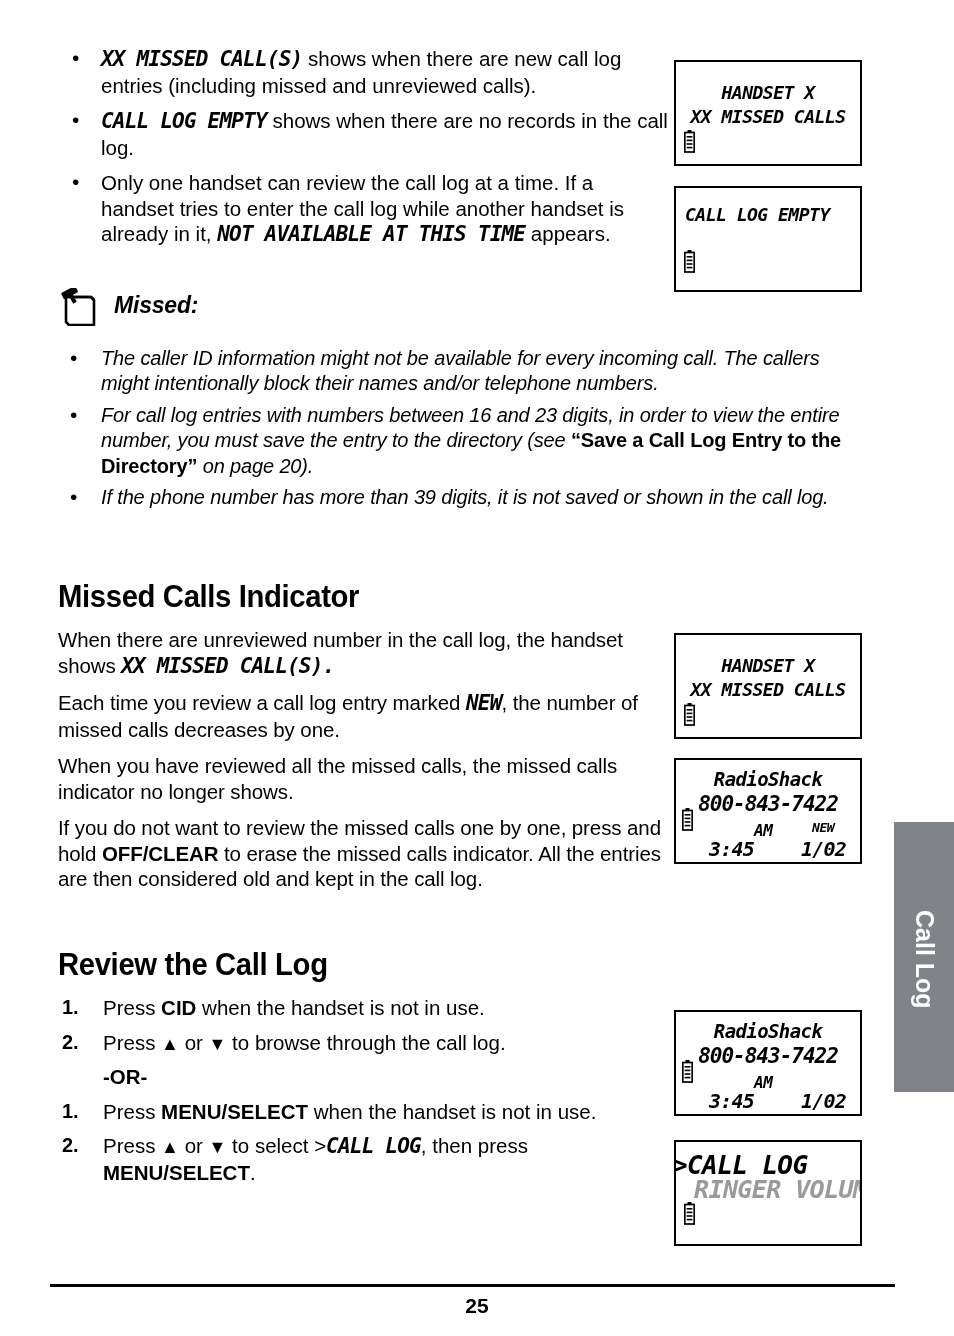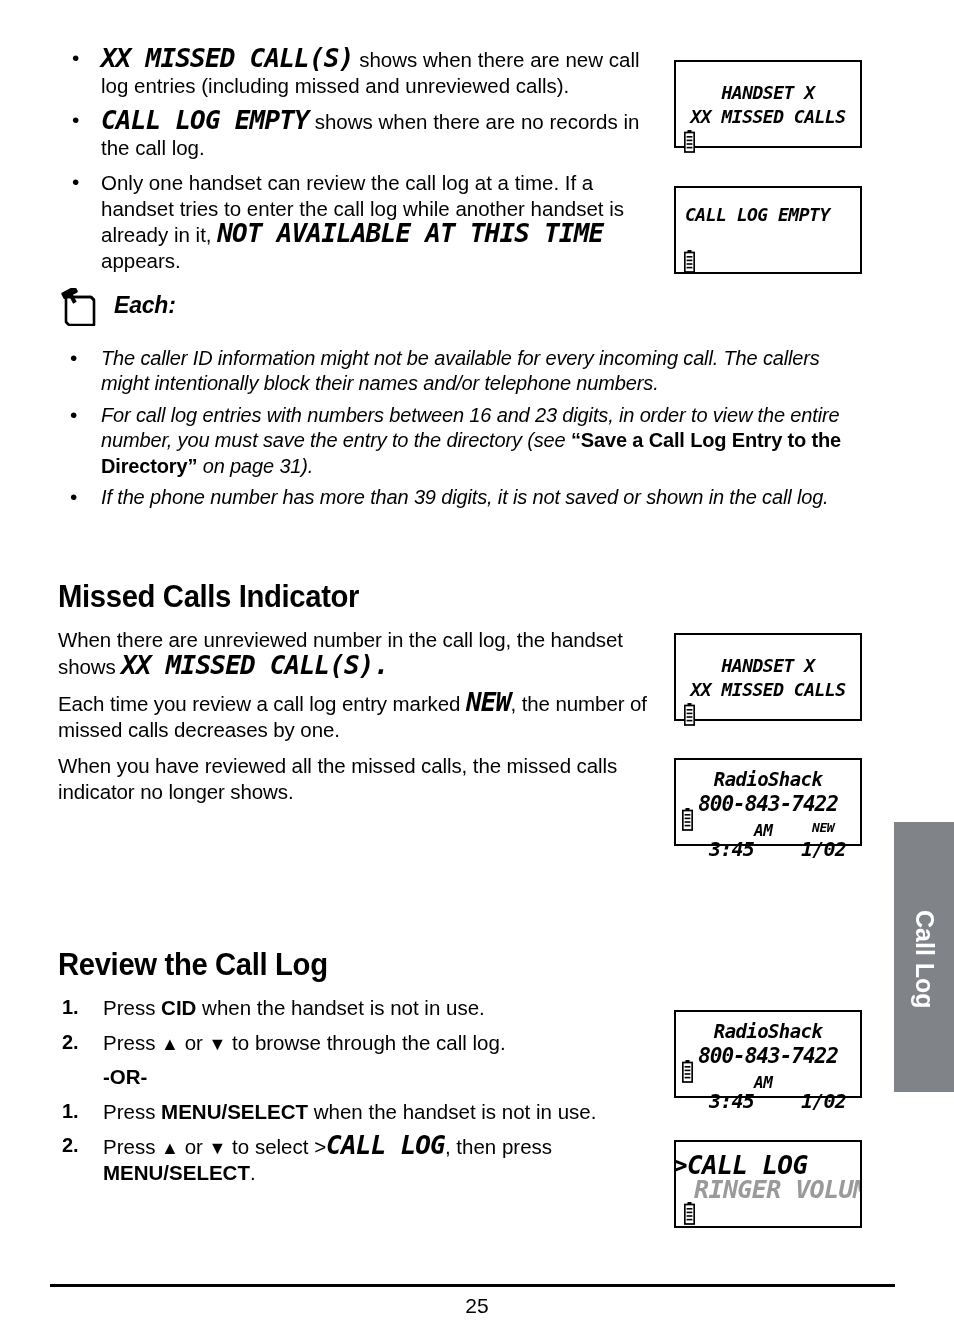--- a/index.html
+++ b/index.html
@@ -51,21 +51,21 @@
     content: "\2022";
     position: absolute;
     left: 14px; top: -1px;
     font-size: 21px;
   }
   .lcd-i {
     font-family: "DejaVu Sans Mono", monospace;
     font-style: italic;
     font-weight: 600;
     letter-spacing: -0.8px;
-    font-size: 26px;
+    font-size: 21px;
   }
   b.kb { font-weight: 700; }
 
   
   .notes-wrap { position: absolute; left: 58px; top: 288px; width: 815px; }
   .notes-head {
     position: relative;
     height: 38px;
   }
   .note-icon {
@@ -134,21 +134,21 @@
     margin-bottom: 9px;
   }
   .tri { font-size: 18px; line-height: 1; }
 
   
   .screen {
     position: absolute;
     border: 2.5px solid #000;
     background: #fff;
     width: 188px;
-    height: 88px;
+    height: 106px;
   }
   .screen .line {
     position: absolute;
     font-family: "DejaVu Sans Mono", monospace;
     font-style: italic;
     font-weight: 600;
     white-space: nowrap;
   }
   .batt {
     position: absolute;
@@ -180,21 +180,21 @@
     left: 50px; top: 1284px;
     width: 845px; height: 3px;
     background: #000;
   }
   .pageno {
     position: absolute;
     left: 0; top: 1294px;
     width: 954px;
     text-align: center;
     font-size: 21px;
-    font-weight: 400;
+    font-weight: 700;
   }
 </style>
 </head>
 <body>
 
 <div id="page">
 
   <div class="col-left" style="top:46px;">
     <ul class="bullets">
       <li>
@@ -214,48 +214,51 @@
       <span class="note-icon">
         <svg width="46" height="38" viewBox="0 0 46 38">
           <path d="M6 9 L6 34 L9 37 L34 37 L34 12 L31 9 Z" fill="#fff" stroke="#000" stroke-width="2.6" stroke-linejoin="round"></path>
           <path d="M6 9 L31 9 L34 12" fill="none" stroke="#000" stroke-width="2.6" stroke-linejoin="round"></path>
           <g transform="rotate(-28 13 9)">
             <rect x="4" y="0" width="16" height="7" rx="1.5" fill="#000"></rect>
             <rect x="10" y="6" width="4" height="9" fill="#000"></rect>
           </g>
         </svg>
       </span>
-      <span class="notes-title">Each:</span>
+      <span class="notes-title">Missed:</span>
     </div>
     <ul class="notes">
       <li>
         <span>The caller ID information might not be available for every incoming call. The callers might intentionally block their names and/or telephone numbers.</span>
       </li>
       <li>
-        <span>For call log entries with numbers between 16 and 23 digits, in order to view the entire number, you must save the entry to the directory (see </span><b>“Save a Call Log Entry to the Directory”</b><span> on page 31).</span>
+        <span>For call log entries with numbers between 16 and 23 digits, in order to view the entire number, you must save the entry to the directory (see </span><b>“Save a Call Log Entry to the Directory”</b><span> on page 20).</span>
       </li>
       <li>
         <span>If the phone number has more than 39 digits, it is not saved or shown in the call log.</span>
       </li>
     </ul>
   </div>
 
   <div class="col-left" style="top:578px;">
     <h2 class="sec">Missed Calls Indicator</h2>
 
     <p class="p">
       <span>When there are unreviewed number in the call log, the handset shows </span><span class="lcd-i">XX MISSED CALL(S).</span>
     </p>
 
     <p class="p">
       <span>Each time you review a call log entry marked </span><span class="lcd-i">NEW</span><span>, the number of missed calls decreases by one.</span>
     </p>
 
     <p class="p">When you have reviewed all the missed calls, the missed calls indicator no longer shows.</p>
 
+    <p class="p">
+      <span>If you do not want to review the missed calls one by one, press and hold </span><b class="kb">OFF/CLEAR</b><span> to erase the missed calls indicator. All the entries are then considered old and kept in the call log.</span>
+    </p>
   </div>
 
   <div class="col-left" style="top:946px;">
     <h2 class="sec">Review the Call Log</h2>
 
     <ol class="steps">
       <li>
         <span class="num">1.</span>
         <span>Press </span><b class="kb">CID</b><span> when the handset is not in use.</span>
       </li>

